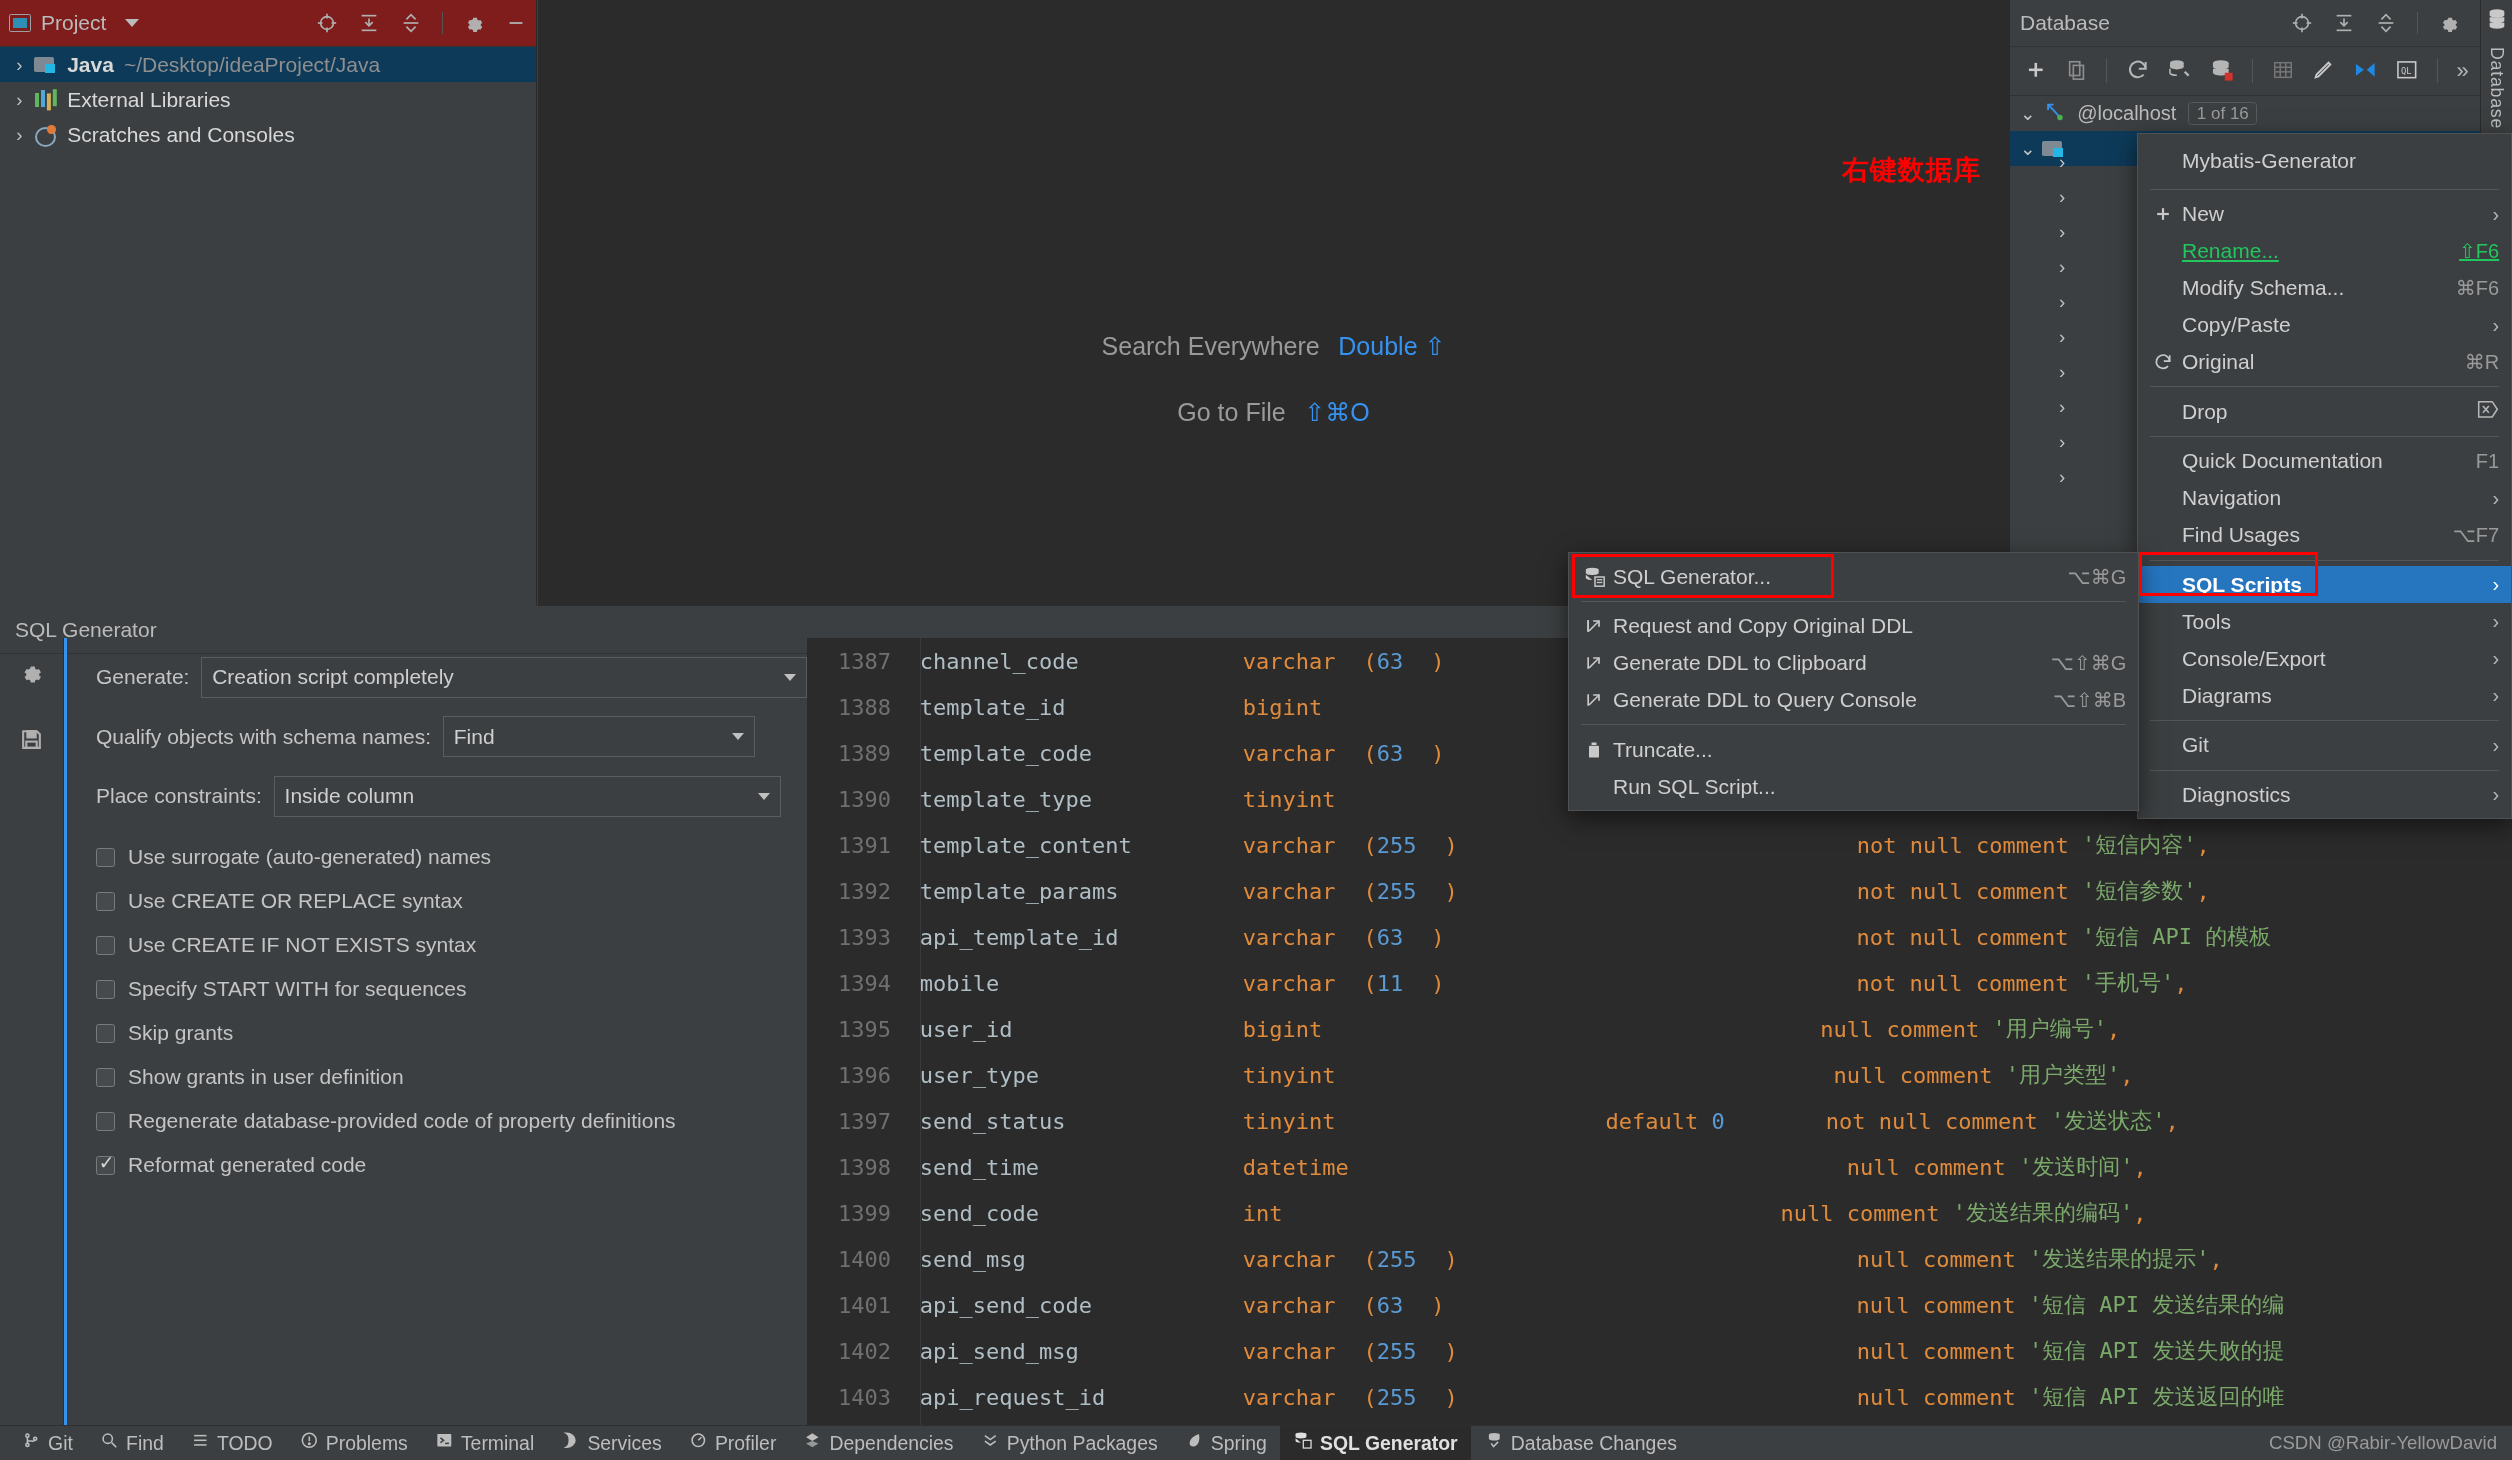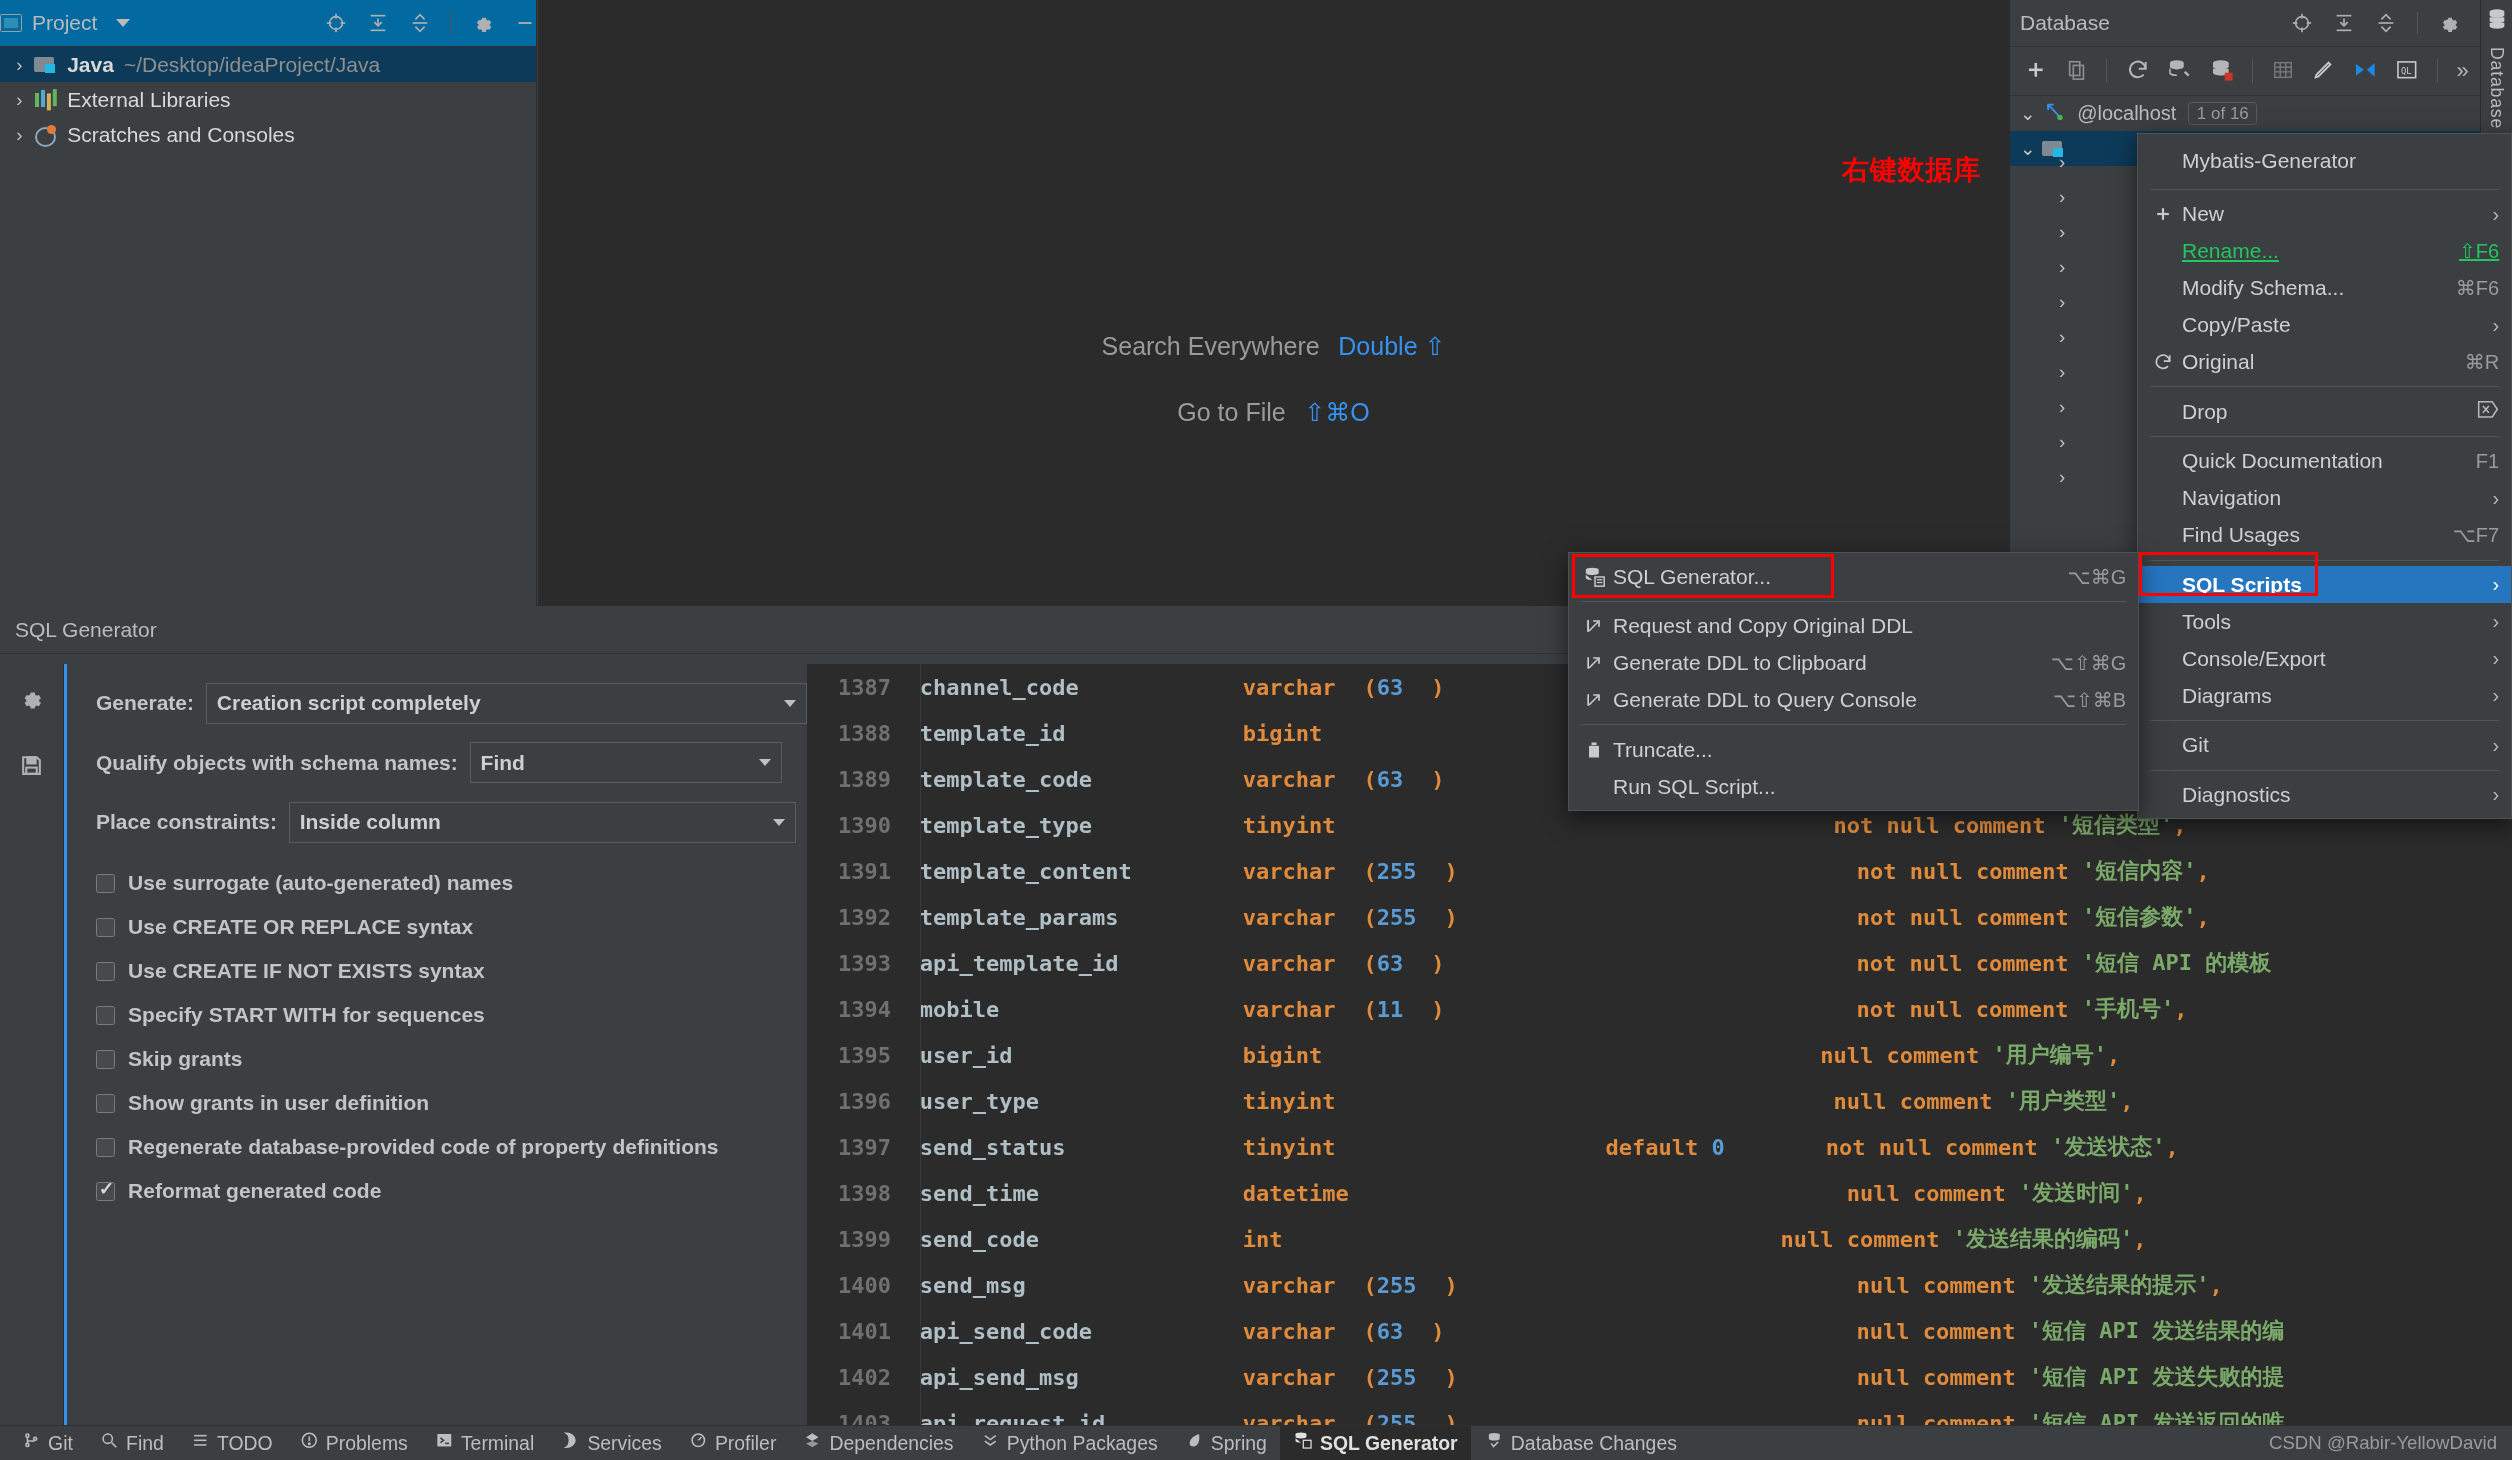--- a/index.html
+++ b/index.html
@@ -11,21 +11,21 @@
   }
   .app { position: relative; width: 2512px; height: 1460px; background: #3c3f41; }
 
   
   .project-panel {
     position: absolute; left: 0; top: 0; width: 537px; height: 606px;
     background: #3c3f41; border-right: 0.8px solid #2b2b2b;
   }
   .panel-header {
     height: 47px; display: flex; align-items: center;
-    padding: 0 0; background: #0369a1; border-bottom: 0.8px solid #323232;
+    padding: 0 9px; background: #7f1d1d; border-bottom: 0.8px solid #323232;
   }
   .panel-title { color: #bbbbbb; font-size: 21px; }
   .proj-icon {
     width: 22px; height: 18.6px; border: 1.7px solid #9aa0a6; border-radius: 1.7px;
     margin-right: 10px; display:flex; align-items:center; justify-content:center;
   }
   .proj-icon i { display:block; width: 13.5px; height: 10px; background:#2d8fb5; }
   .caret-down {
     width:0;height:0;border-left:7.6px solid transparent;border-right:7.6px solid transparent;
     border-top:8.4px solid #bbbbbb; margin-left: 18.6px;
@@ -160,21 +160,21 @@
 
   
   .sqlgen {
     position:absolute; left:0; top: 607px; width: 2512px; height: 819px;
     background:#3c3f41;
   }
   .sqlgen-head {
     height: 47px; display:flex;align-items:center; padding: 0 15px;
     color:#bbbbbb; font-size:21px; border-bottom:0.8px solid #323232;
   }
-  .sqlgen-body { position:absolute; left:0; top:57px; width:100%; bottom:0; display:flex;font-weight:bold; }
+  .sqlgen-body { position:absolute; left:0; top:31px; width:100%; bottom:0; display:flex; }
   .gutter-icons {
     width: 64px; flex:none; display:flex;flex-direction:column;align-items:center;
     padding-top: 22px; gap: 39px; color:#b0b0b0; border-right:0.8px solid #2f2f2f;
   }
   .options-pane {
     width: 743px; flex:none; position:relative;
     border-left: 3.4px solid #3592f0;
     padding: 18.6px 0 0 29px;
   }
   .opt-row { display:flex; align-items:center; margin-bottom: 18.6px; }

